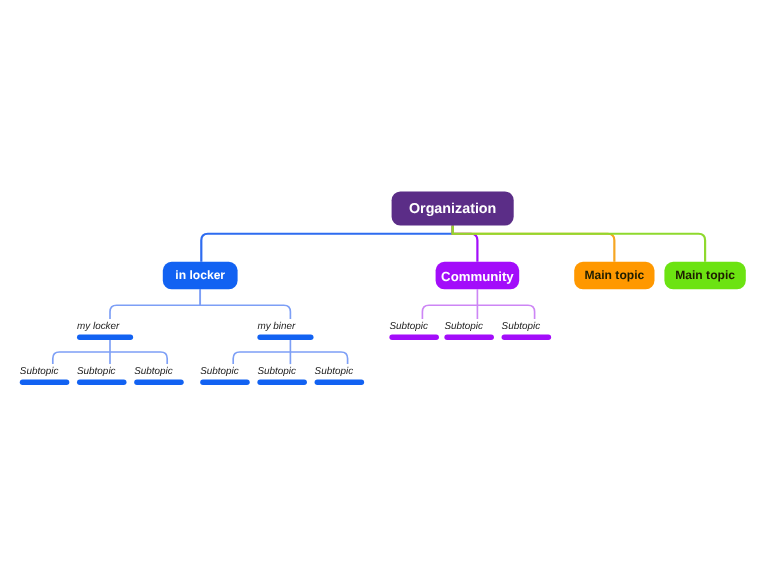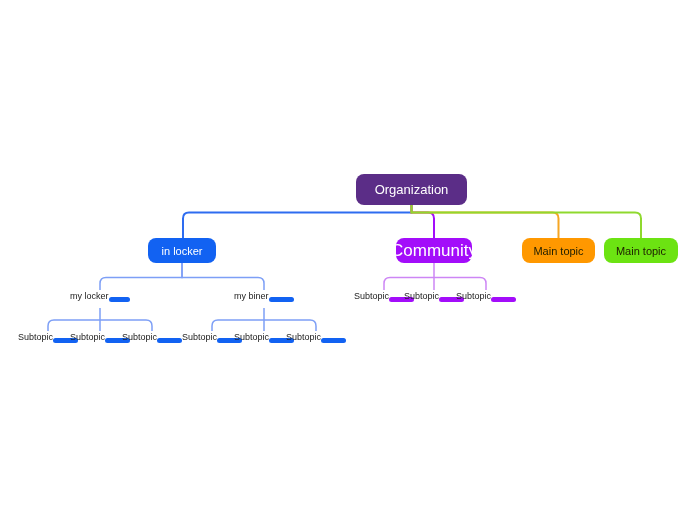--- a/index.html
+++ b/index.html
@@ -1,30 +1,31 @@
 <!DOCTYPE html>
 <html><head>
 <meta charset="utf-8">
 <style>
   html,body{margin:0;padding:0;}
   body{font-family:"Liberation Sans",sans-serif;background:#ffffff;}
   .canvas{position:relative;width:696px;height:520px;background:#ffffff;overflow:hidden;}
   svg.wires{position:absolute;left:0;top:0;pointer-events:none;}
   .node{
     position:absolute;display:flex;align-items:center;justify-content:center;
-    border-radius:8px;font-weight:normal;box-sizing:border-box;cursor:pointer;
+    border-radius:8px;font-weight:bold;box-sizing:border-box;cursor:pointer;
   }
   .node-root{left:356px;top:174px;width:111px;height:31px;background:#5b2d87;color:#ffffff;font-size:13px;}
   .node-blue{left:148px;top:238px;width:68px;height:25px;background:#1262f2;color:#ffffff;font-size:11px;}
-  .node-purple{left:396px;top:238px;width:76px;height:25px;background:#a30dfa;color:#ffffff;font-size:17px;}
+  .node-purple{left:396px;top:238px;width:76px;height:25px;background:#a30dfa;color:#ffffff;font-size:12px;}
   .node-orange{left:522px;top:238px;width:73px;height:25px;background:#ff9800;color:#1e1e00;font-size:11px;}
   .node-green{left:604px;top:238px;width:74px;height:25px;background:#6ce312;color:#1e1e00;font-size:11px;}
   .topic{
-    position:absolute;width:60px;display:flex;flex-direction:row;align-items:flex-end;
+    position:absolute;width:60px;display:flex;flex-direction:column;align-items:flex-start;
     cursor:pointer;
+    font-style:italic;
   }
   .topic .t{font-size:9px;color:#222222;white-space:nowrap;line-height:11px;}
   .bar{height:5px;border-radius:2.5px;margin-top:2px;}
   .bar-blue{background:#1262f2;}
   .bar-purple{background:#a30dfa;}
   .w51{width:51px;} .w45{width:45px;}
   path.wire{fill:none;}
   .wire-blue{stroke:#2e6cf0;stroke-width:2;}
   .wire-purple{stroke:#a30dfa;stroke-width:2;}
   .wire-orange{stroke:#f6a623;stroke-width:2;}

